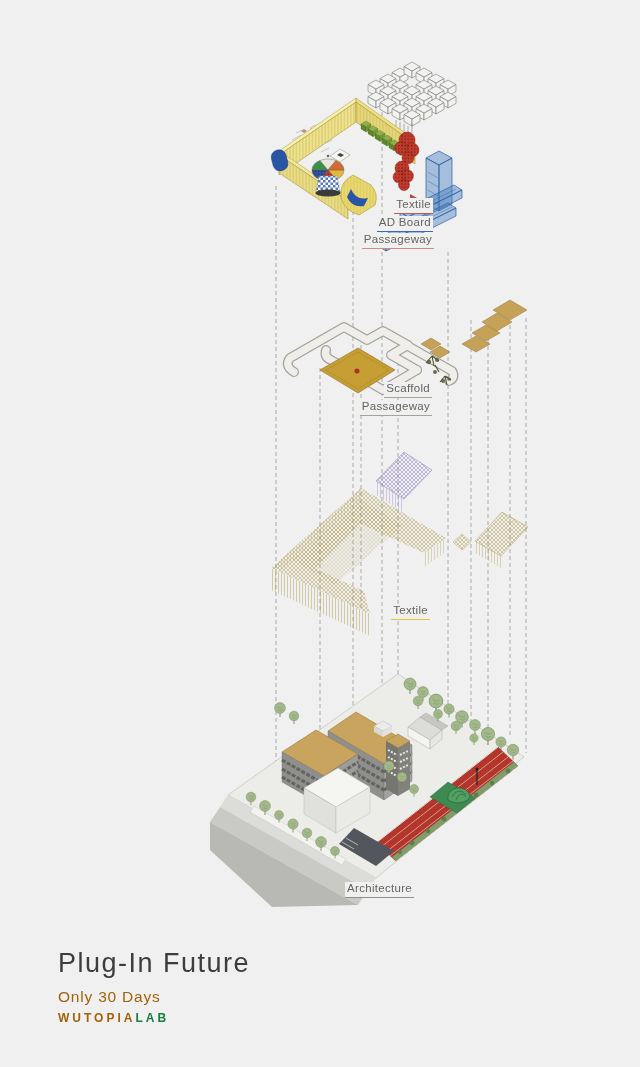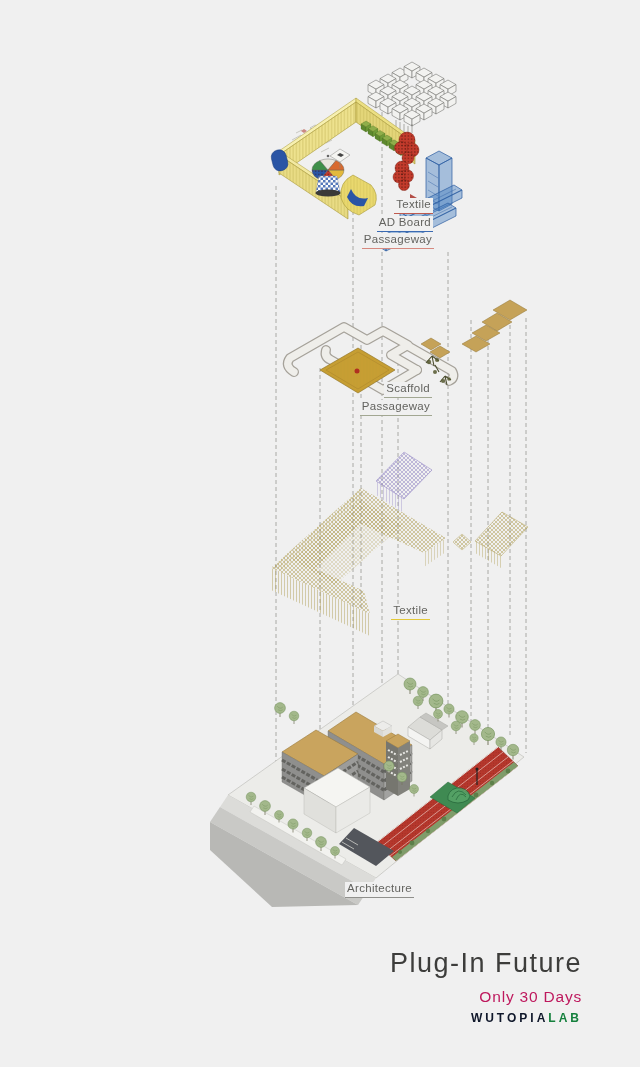--- a/index.html
+++ b/index.html
@@ -1,25 +1,25 @@
 <!DOCTYPE html>
 <html><head>
 <meta charset="utf-8">
 <style>
   html,body{margin:0;padding:0;background:#f0f0f0;}
   .stage{position:relative;width:524px;height:1067px;background:#f0f0f0;overflow:hidden;margin:0 auto;
          font-family:"Liberation Sans",sans-serif;}
   .canvas{position:absolute;left:0;top:0;}
   .anno{position:absolute;font-size:11.5px;color:#63635f;letter-spacing:.3px;
         background:#f0f0f0;padding:0 2px 2px 2px;border-bottom:1.5px solid #999;line-height:13px;}
-  .title{position:absolute;left:0;width:100%;text-align:right;}
+  .title{position:absolute;left:0;width:100%;text-align:left;}
   .t-main{top:948px;font-size:27px;font-weight:400;color:#3d3d3b;letter-spacing:1.5px;}
-  .t-sub{top:988px;font-size:15.5px;font-weight:400;color:#be185d;letter-spacing:.8px;}
+  .t-sub{top:988px;font-size:15.5px;font-weight:400;color:#a16207;letter-spacing:.8px;}
   .t-logo{top:1011px;font-size:12px;font-weight:700;letter-spacing:3px;}
-  .logo-a{color:#0f172a;}
+  .logo-a{color:#a16207;}
   .logo-b{color:#15803d;}
   .dash{stroke:#a0a09c;stroke-width:.9;stroke-dasharray:4 3;}
 </style>
 </head>
 <body>
 
 <div class="stage">
 
 <svg class="canvas" width="640" height="1067" viewBox="0 0 640 1067">
   <defs>

